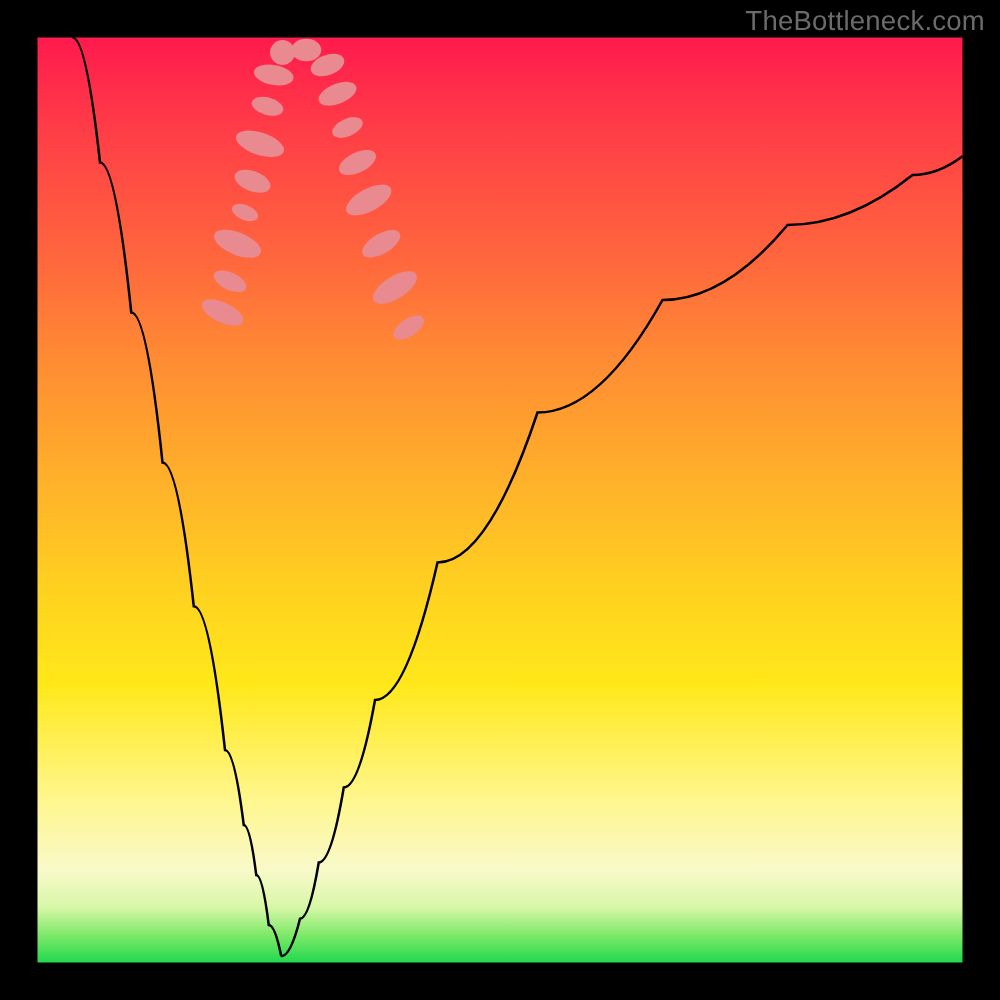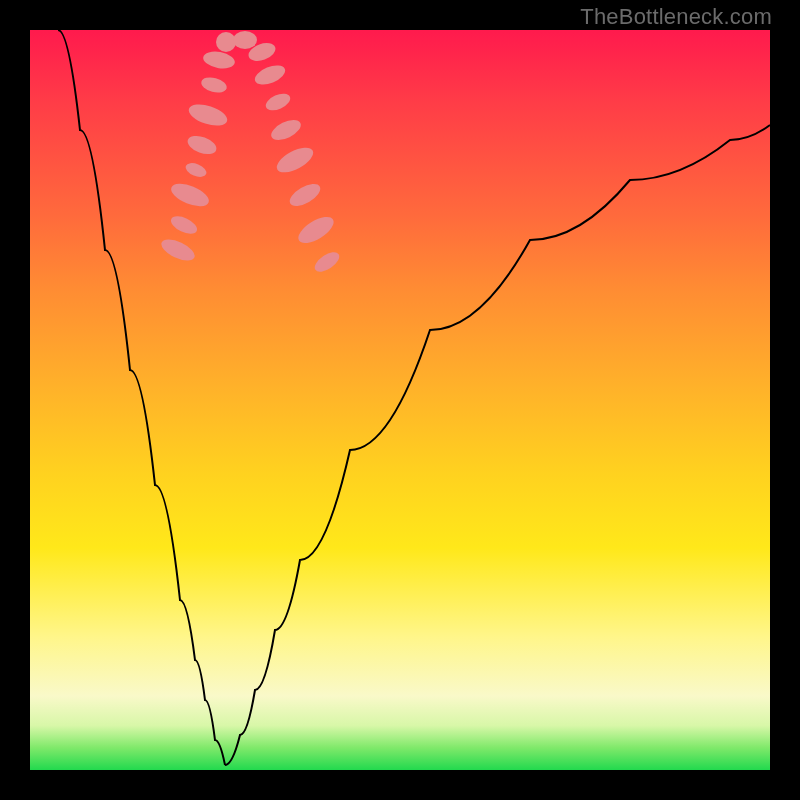--- a/index.html
+++ b/index.html
@@ -36,21 +36,21 @@
       #fff68a 82%,
       #f9f9c9 90%,
       #d8f7a8 94%,
       #7fe96a 97%,
       #22d94e 100%
     );
   }
   .watermark {
     position: absolute;
     top: 4px;
-    right: 28px;
+    right: 12px;
     color: #6b6b6b;
     font-size: 22px;
     font-weight: 400;
     letter-spacing: 0.2px;
     user-select: none;
   }
   svg.curves {
     position: absolute;
     left: 0;
     top: 0;

